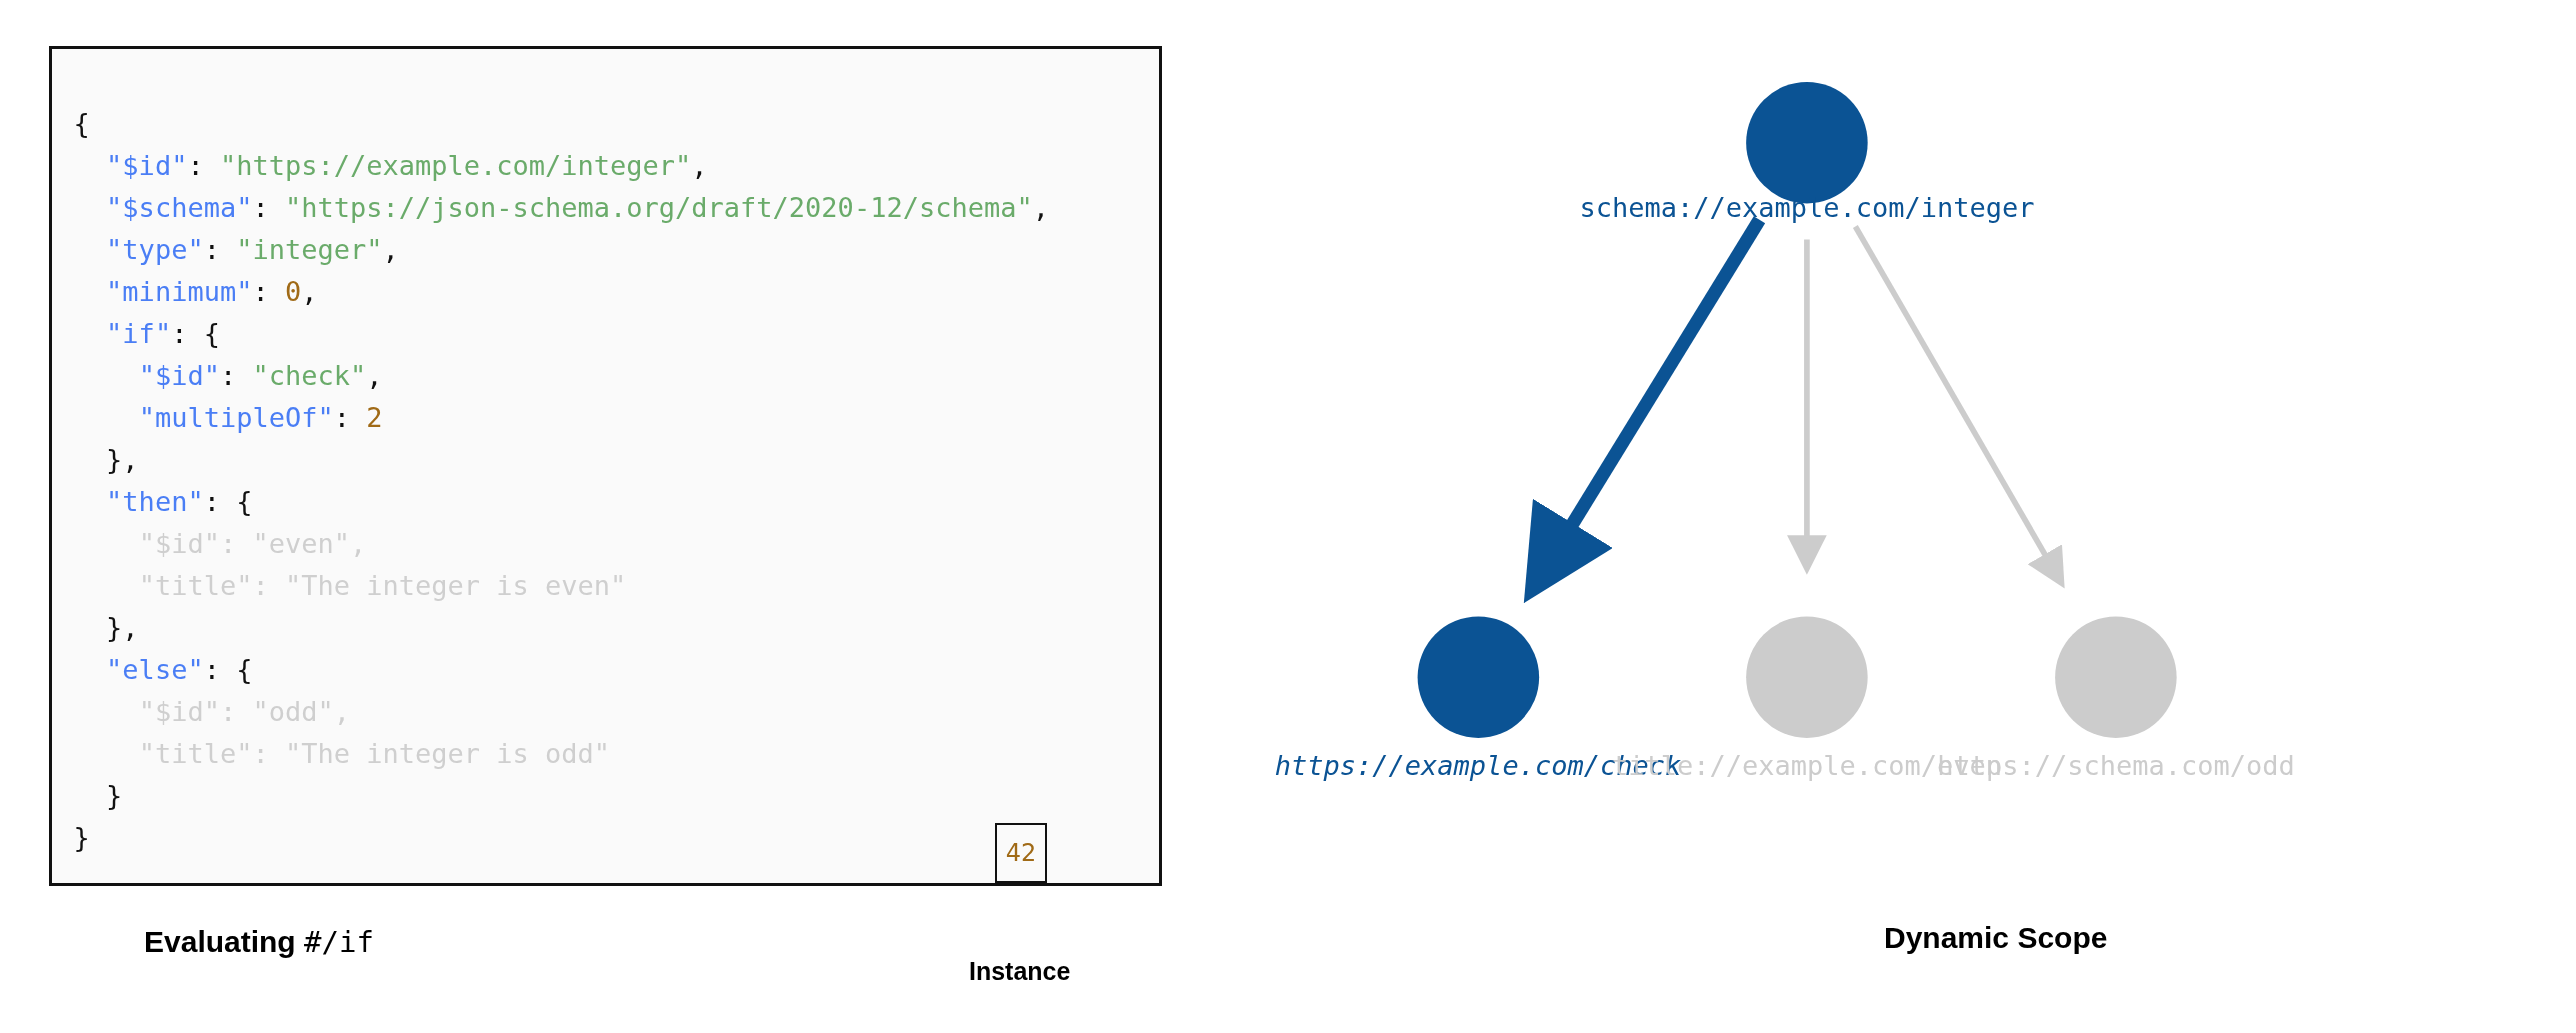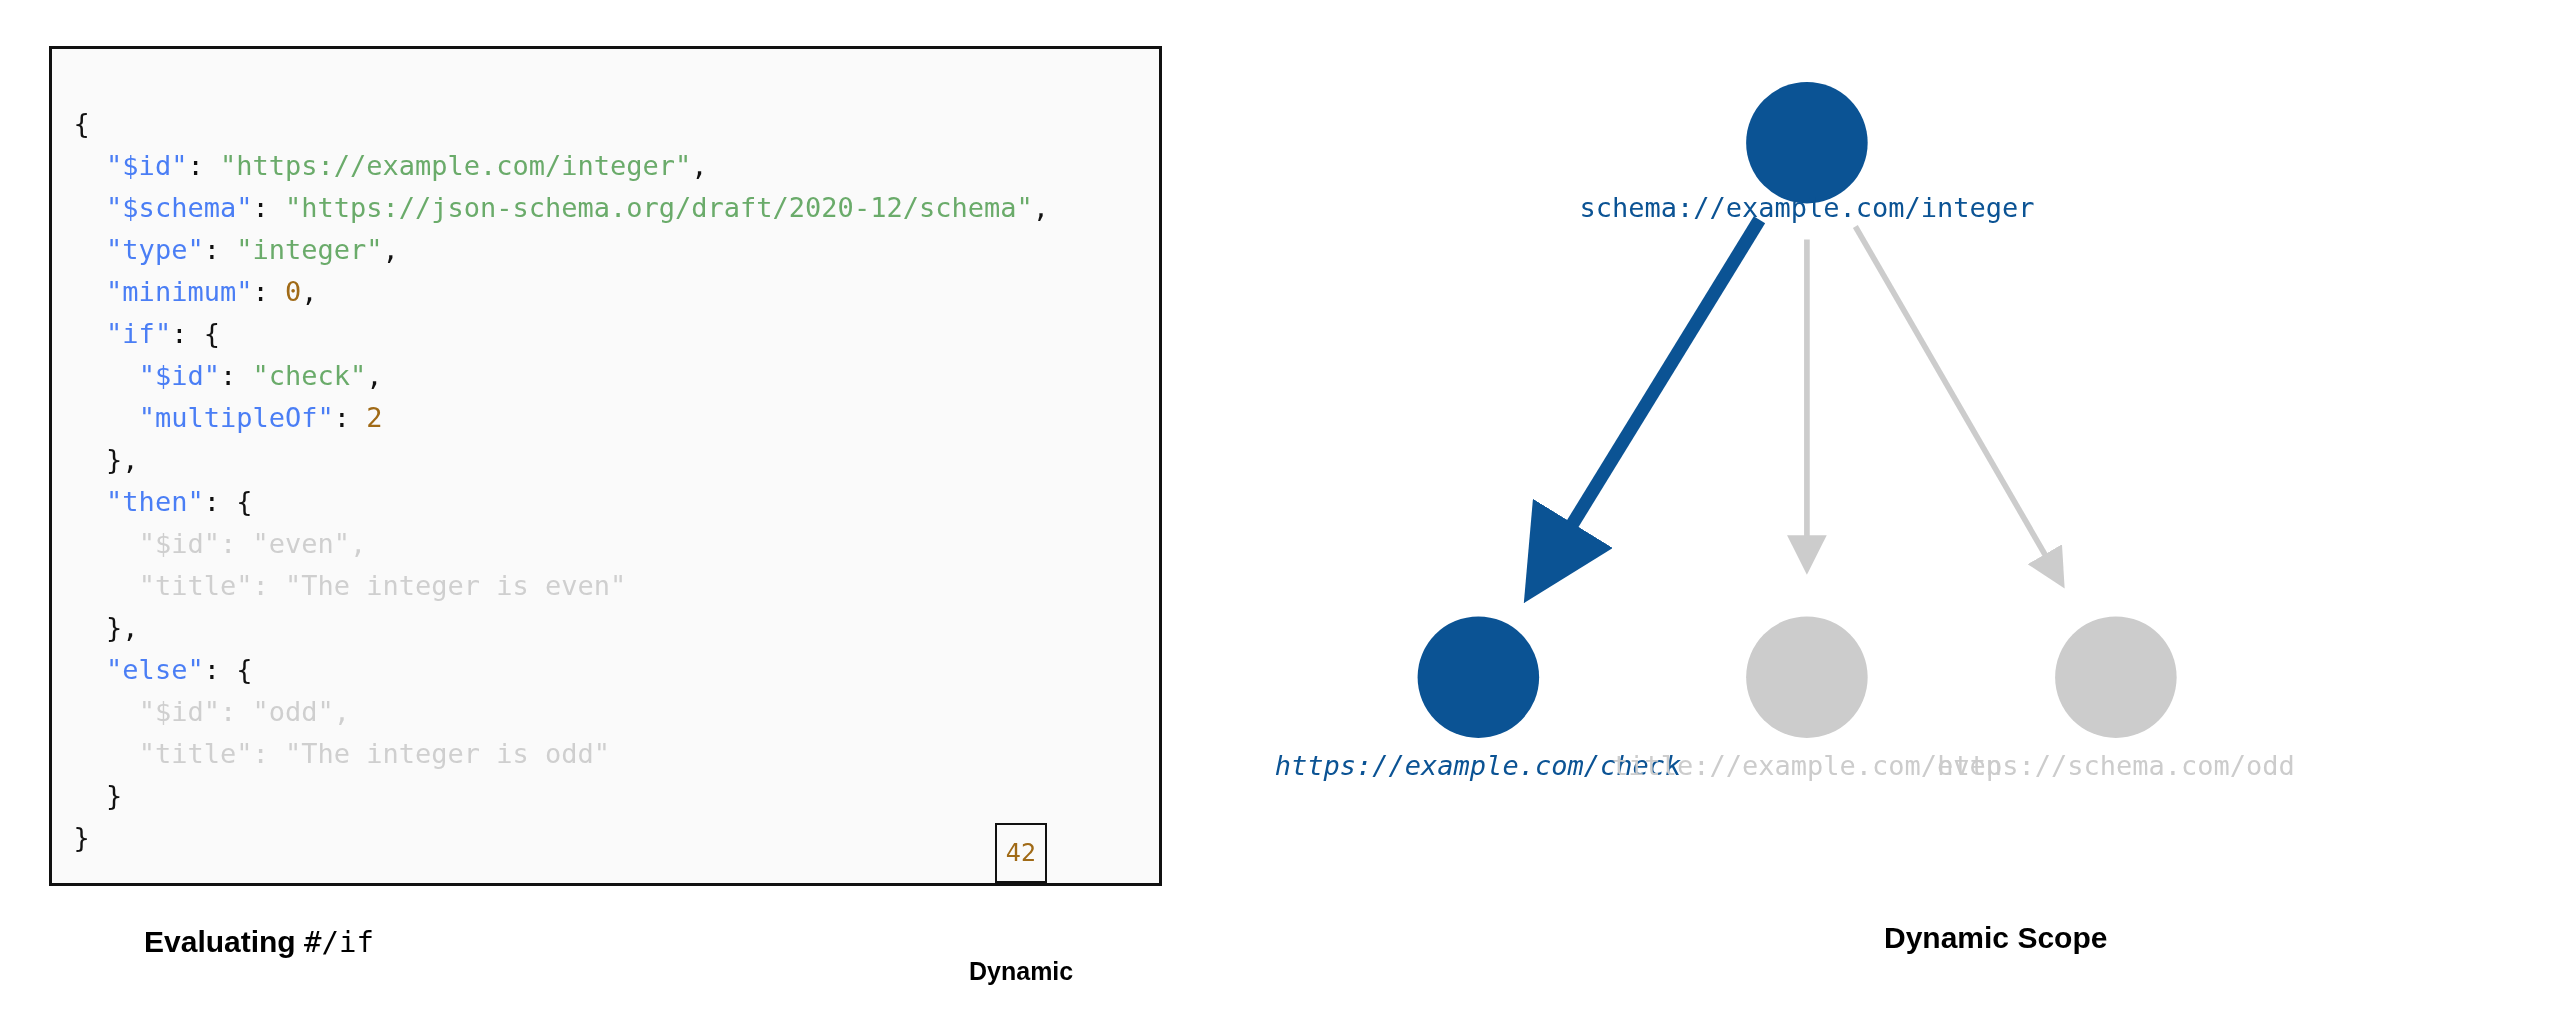--- a/index.html
+++ b/index.html
@@ -141,21 +141,21 @@
   <div id="code-box">
     <pre id="code-listing"><span class="cl"><span class="tok-punc">{</span></span><span class="cl"><span class="tok-punc">  </span><span class="tok-key">"$id"</span><span class="tok-punc">: </span><span class="tok-str">"https://example.com/integer"</span><span class="tok-punc">,</span></span><span class="cl"><span class="tok-punc">  </span><span class="tok-key">"$schema"</span><span class="tok-punc">: </span><span class="tok-str">"https://json-schema.org/draft/2020-12/schema"</span><span class="tok-punc">,</span></span><span class="cl"><span class="tok-punc">  </span><span class="tok-key">"type"</span><span class="tok-punc">: </span><span class="tok-str">"integer"</span><span class="tok-punc">,</span></span><span class="cl"><span class="tok-punc">  </span><span class="tok-key">"minimum"</span><span class="tok-punc">: </span><span class="tok-num">0</span><span class="tok-punc">,</span></span><span class="cl"><span class="tok-punc">  </span><span class="tok-key">"if"</span><span class="tok-punc">: {</span></span><span class="cl"><span class="tok-punc">    </span><span class="tok-key">"$id"</span><span class="tok-punc">: </span><span class="tok-str">"check"</span><span class="tok-punc">,</span></span><span class="cl"><span class="tok-punc">    </span><span class="tok-key">"multipleOf"</span><span class="tok-punc">: </span><span class="tok-num">2</span></span><span class="cl"><span class="tok-punc">  },</span></span><span class="cl"><span class="tok-punc">  </span><span class="tok-key">"then"</span><span class="tok-punc">: {</span></span><span class="cl dim"><span class="tok-punc">    </span><span class="tok-key">"$id"</span><span class="tok-punc">: </span><span class="tok-str">"even"</span><span class="tok-punc">,</span></span><span class="cl dim"><span class="tok-punc">    </span><span class="tok-key">"title"</span><span class="tok-punc">: </span><span class="tok-str">"The integer is even"</span></span><span class="cl"><span class="tok-punc">  },</span></span><span class="cl"><span class="tok-punc">  </span><span class="tok-key">"else"</span><span class="tok-punc">: {</span></span><span class="cl dim"><span class="tok-punc">    </span><span class="tok-key">"$id"</span><span class="tok-punc">: </span><span class="tok-str">"odd"</span><span class="tok-punc">,</span></span><span class="cl dim"><span class="tok-punc">    </span><span class="tok-key">"title"</span><span class="tok-punc">: </span><span class="tok-str">"The integer is odd"</span></span><span class="cl"><span class="tok-punc">  }</span></span><span class="cl"><span class="tok-punc">}</span></span></pre>
   </div>
 
   <div id="instance-box">
     <span id="instance-value">42</span>
   </div>
 
   <div id="caption-evaluating"><span>Evaluating </span><span class="mono">#/if</span></div>
 
-  <div id="caption-instance">Dynamic</div>
+  <div id="caption-instance">Instance</div>
 </div>
 
 <div id="right-panel">
 
   <svg id="graph-svg" viewBox="0 0 3098 2006">
     <defs>
       <marker id="arrow-active" viewBox="0 0 12 12" refX="9" refY="6" markerWidth="7" markerHeight="7" orient="auto-start-reverse">
         <path d="M 0 0 L 12 6 L 0 12 z" fill="#0b5394"></path>
       </marker>
       <marker id="arrow-inactive" viewBox="0 0 12 12" refX="9" refY="6" markerWidth="7" markerHeight="7" orient="auto-start-reverse">

